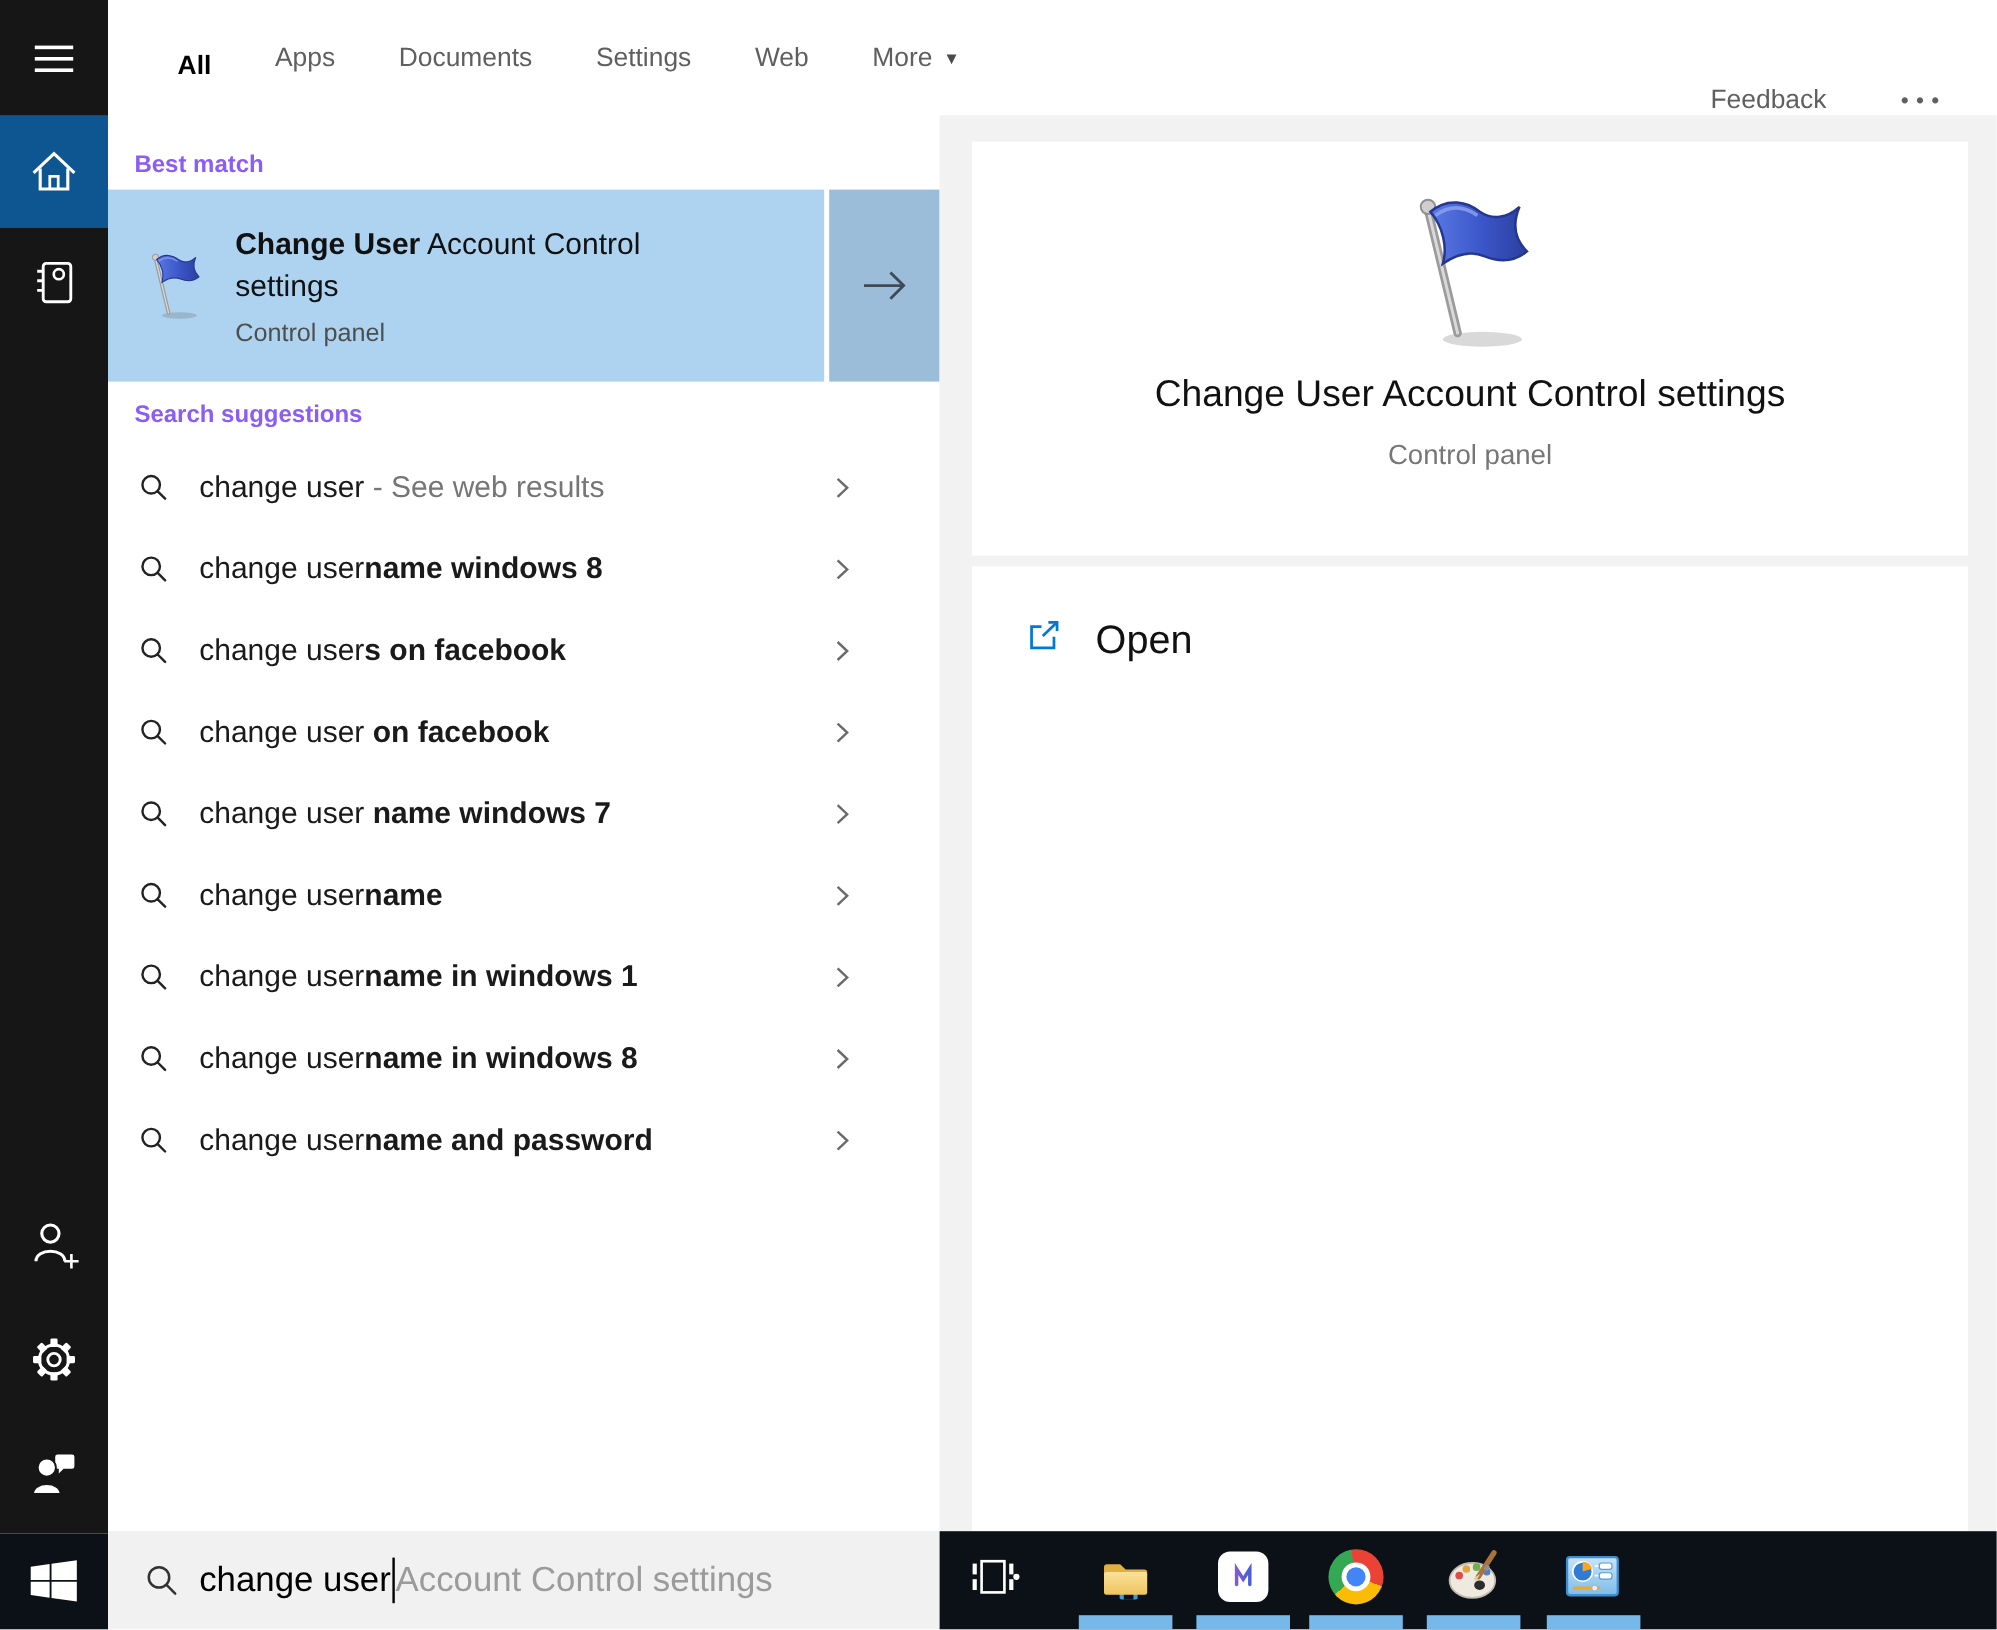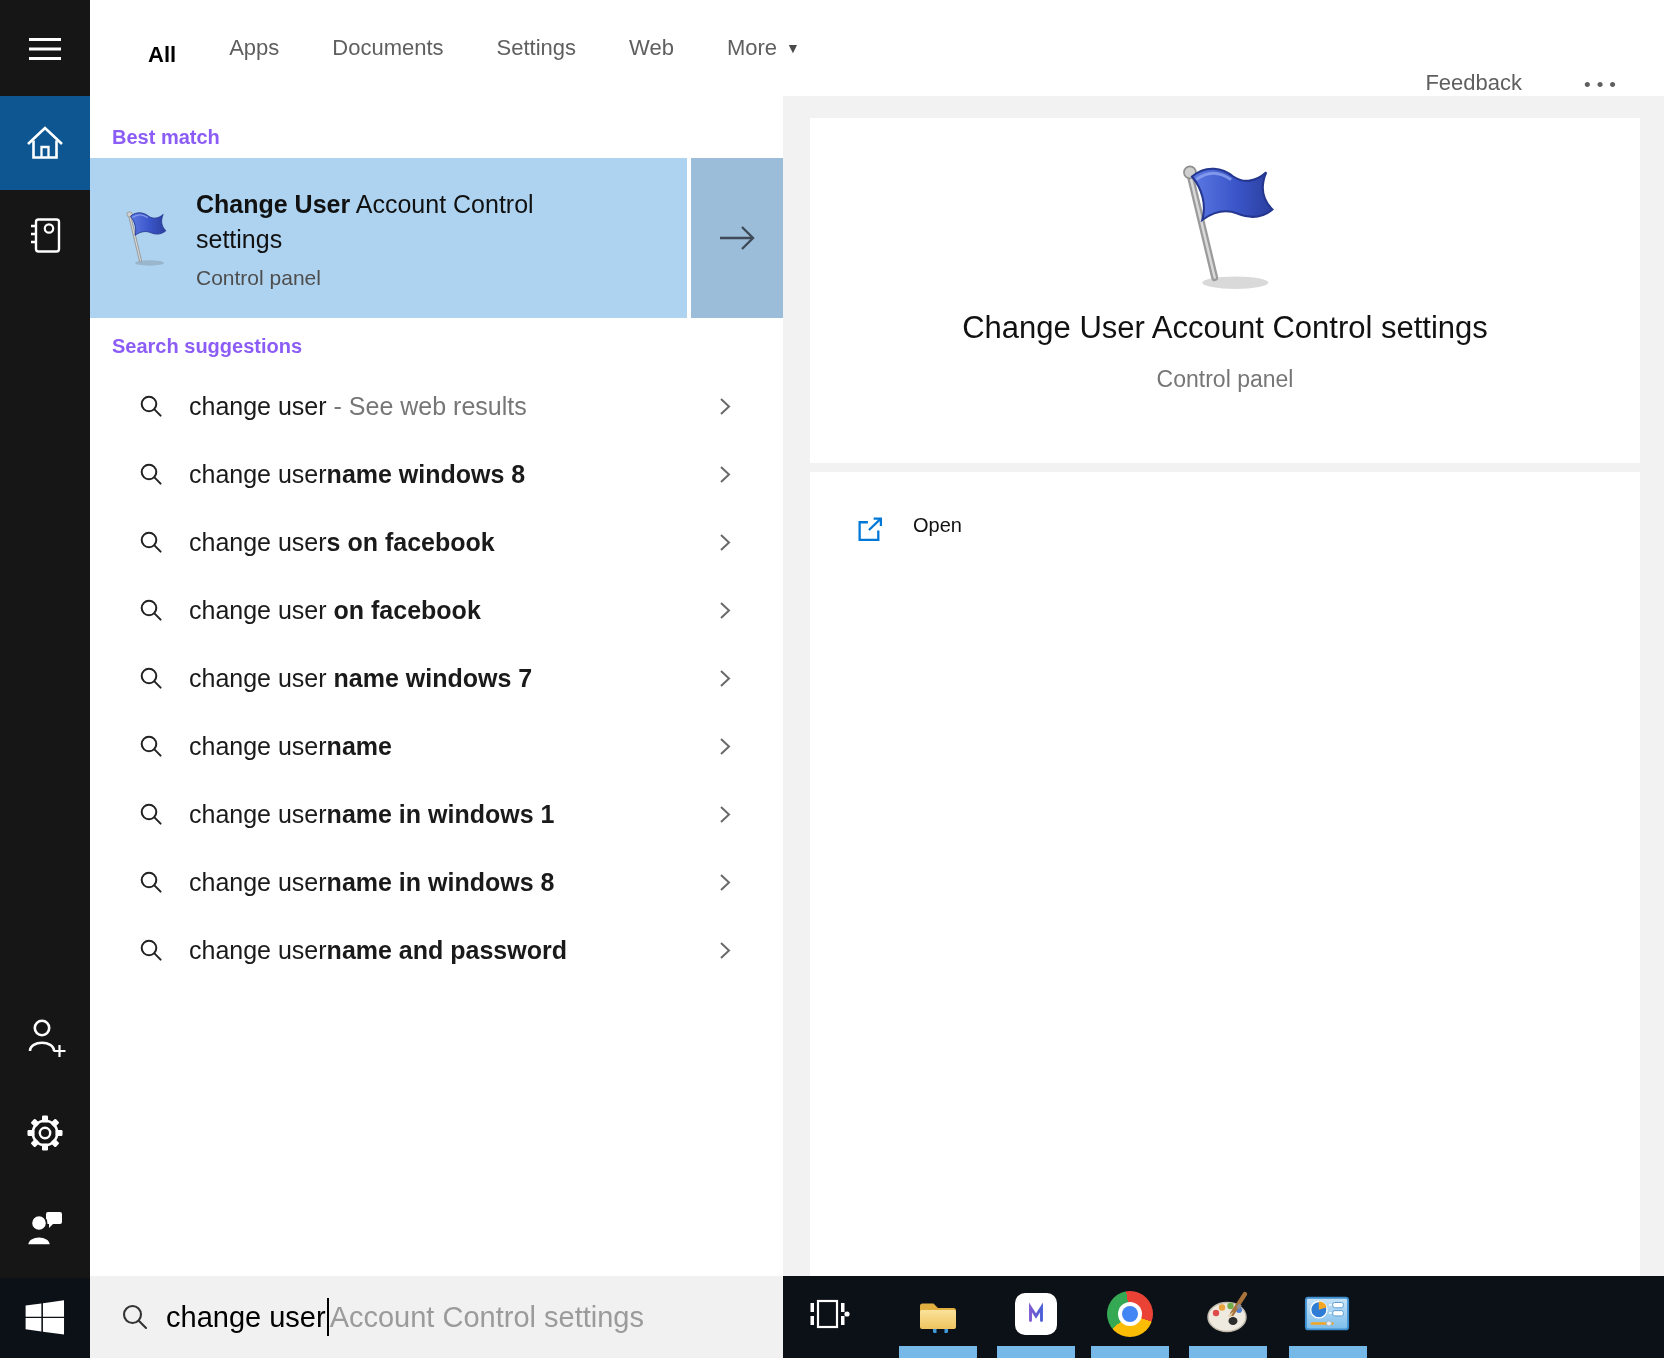--- a/index.html
+++ b/index.html
@@ -30,37 +30,37 @@
   .best-match{position:absolute;left:0;top:62px;width:693px;height:160px;display:flex;}
   .bm-main{flex:1;background:#ADD3F0;display:flex;align-items:center;}
   .bm-gap{width:4px;background:#fff;}
   .bm-arrow{width:92px;background:#9CBDD9;display:flex;align-items:center;justify-content:center;}
   .bm-flag{margin-left:26px;width:58px;height:66px;flex:none;}
   .bm-text{margin-left:22px;}
   .bm-title{width:345px;font-size:25px;line-height:35px;color:#111;}
   .bm-title b{font-weight:700;}
   .bm-sub{margin-top:9px;font-size:21px;color:#4e4e4e;}
   .sug-header{position:absolute;left:22px;top:239px;}
-  .sug-list{position:absolute;left:0;top:276px;width:693px;margin-left:23px;}
+  .sug-list{position:absolute;left:0;top:276px;width:693px;}
   .srow{position:relative;height:68px;display:flex;align-items:center;}
   .srow .mag{position:absolute;left:25px;top:21px;}
   .stext{position:absolute;left:76px;font-size:25px;color:#1a1a1a;white-space:pre;}
   .stext b{font-weight:700;}
   .stext .gray{color:#767676;}
   .srow .chev{position:absolute;left:600px;top:22px;}
   
   .right-panel{position:absolute;left:783px;top:96px;width:881px;height:1180px;background:#F2F2F2;}
   .card{position:absolute;left:27px;top:22px;width:830px;height:1158px;background:#fff;}
   .pv-flag{position:absolute;left:50%;transform:translateX(-50%);top:42px;width:132px;height:132px;}
   .pv-title{position:absolute;left:0;width:100%;top:192px;text-align:center;font-size:31px;color:#111;}
   .pv-sub{position:absolute;left:0;width:100%;top:248px;text-align:center;font-size:23px;color:#767676;}
   .card-divider{position:absolute;left:0;top:345px;width:100%;height:9px;background:#F2F2F2;}
   .open-row{position:absolute;left:0;top:382px;width:100%;height:60px;}
   .open-row .oicon{position:absolute;left:45px;top:15px;}
-  .open-label{position:absolute;left:103px;top:14px;font-size:20px;color:#111;}
+  .open-label{position:absolute;left:103px;top:14px;font-size:33px;color:#111;}
   
   .search-bar{position:absolute;left:90px;top:1276px;width:693px;height:82px;background:#F1F1F1;}
   .search-bar .mag{position:absolute;left:30px;top:26px;}
   .sb-text{position:absolute;left:76px;top:0;height:82px;display:flex;align-items:center;font-size:29px;color:#000;white-space:pre;}
   .sb-caret{display:inline-block;width:2px;height:38px;background:#000;margin:0 1px;}
   .sb-ghost{color:#9b9b9b;}
   
   .taskbar{position:absolute;left:783px;top:1276px;width:881px;height:82px;background:#0C1017;}
   .tb-icon{position:absolute;top:14px;width:48px;height:48px;display:flex;align-items:center;justify-content:center;}
   .tb-ind{position:absolute;bottom:0;height:12px;width:78px;background:#76B9E8;}

